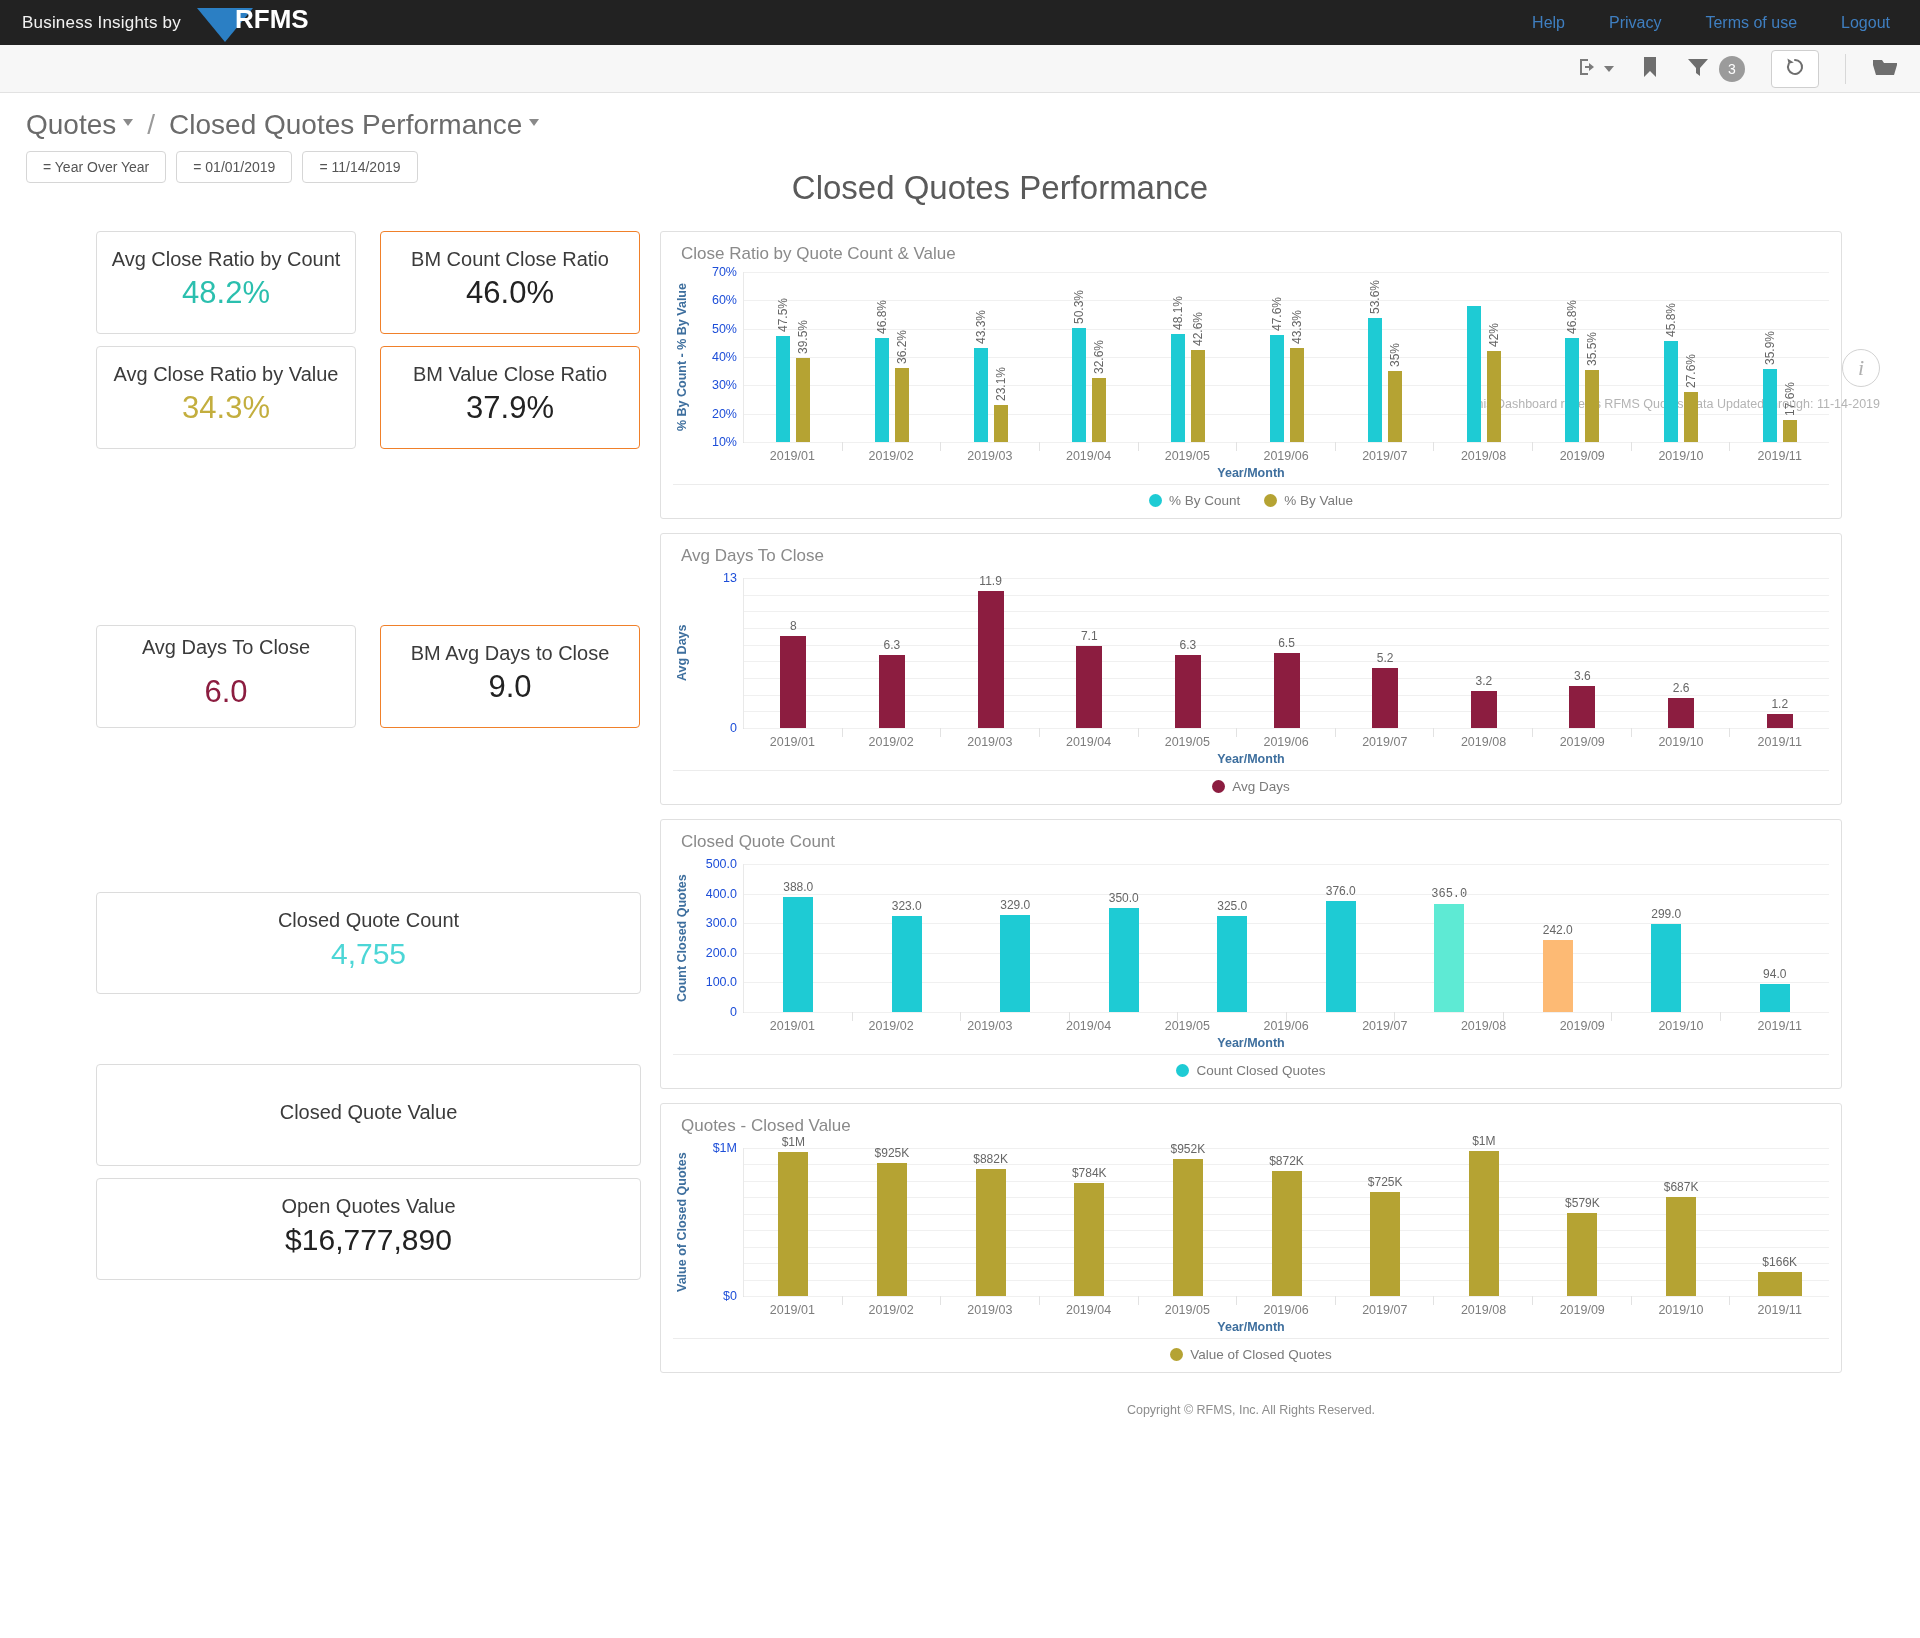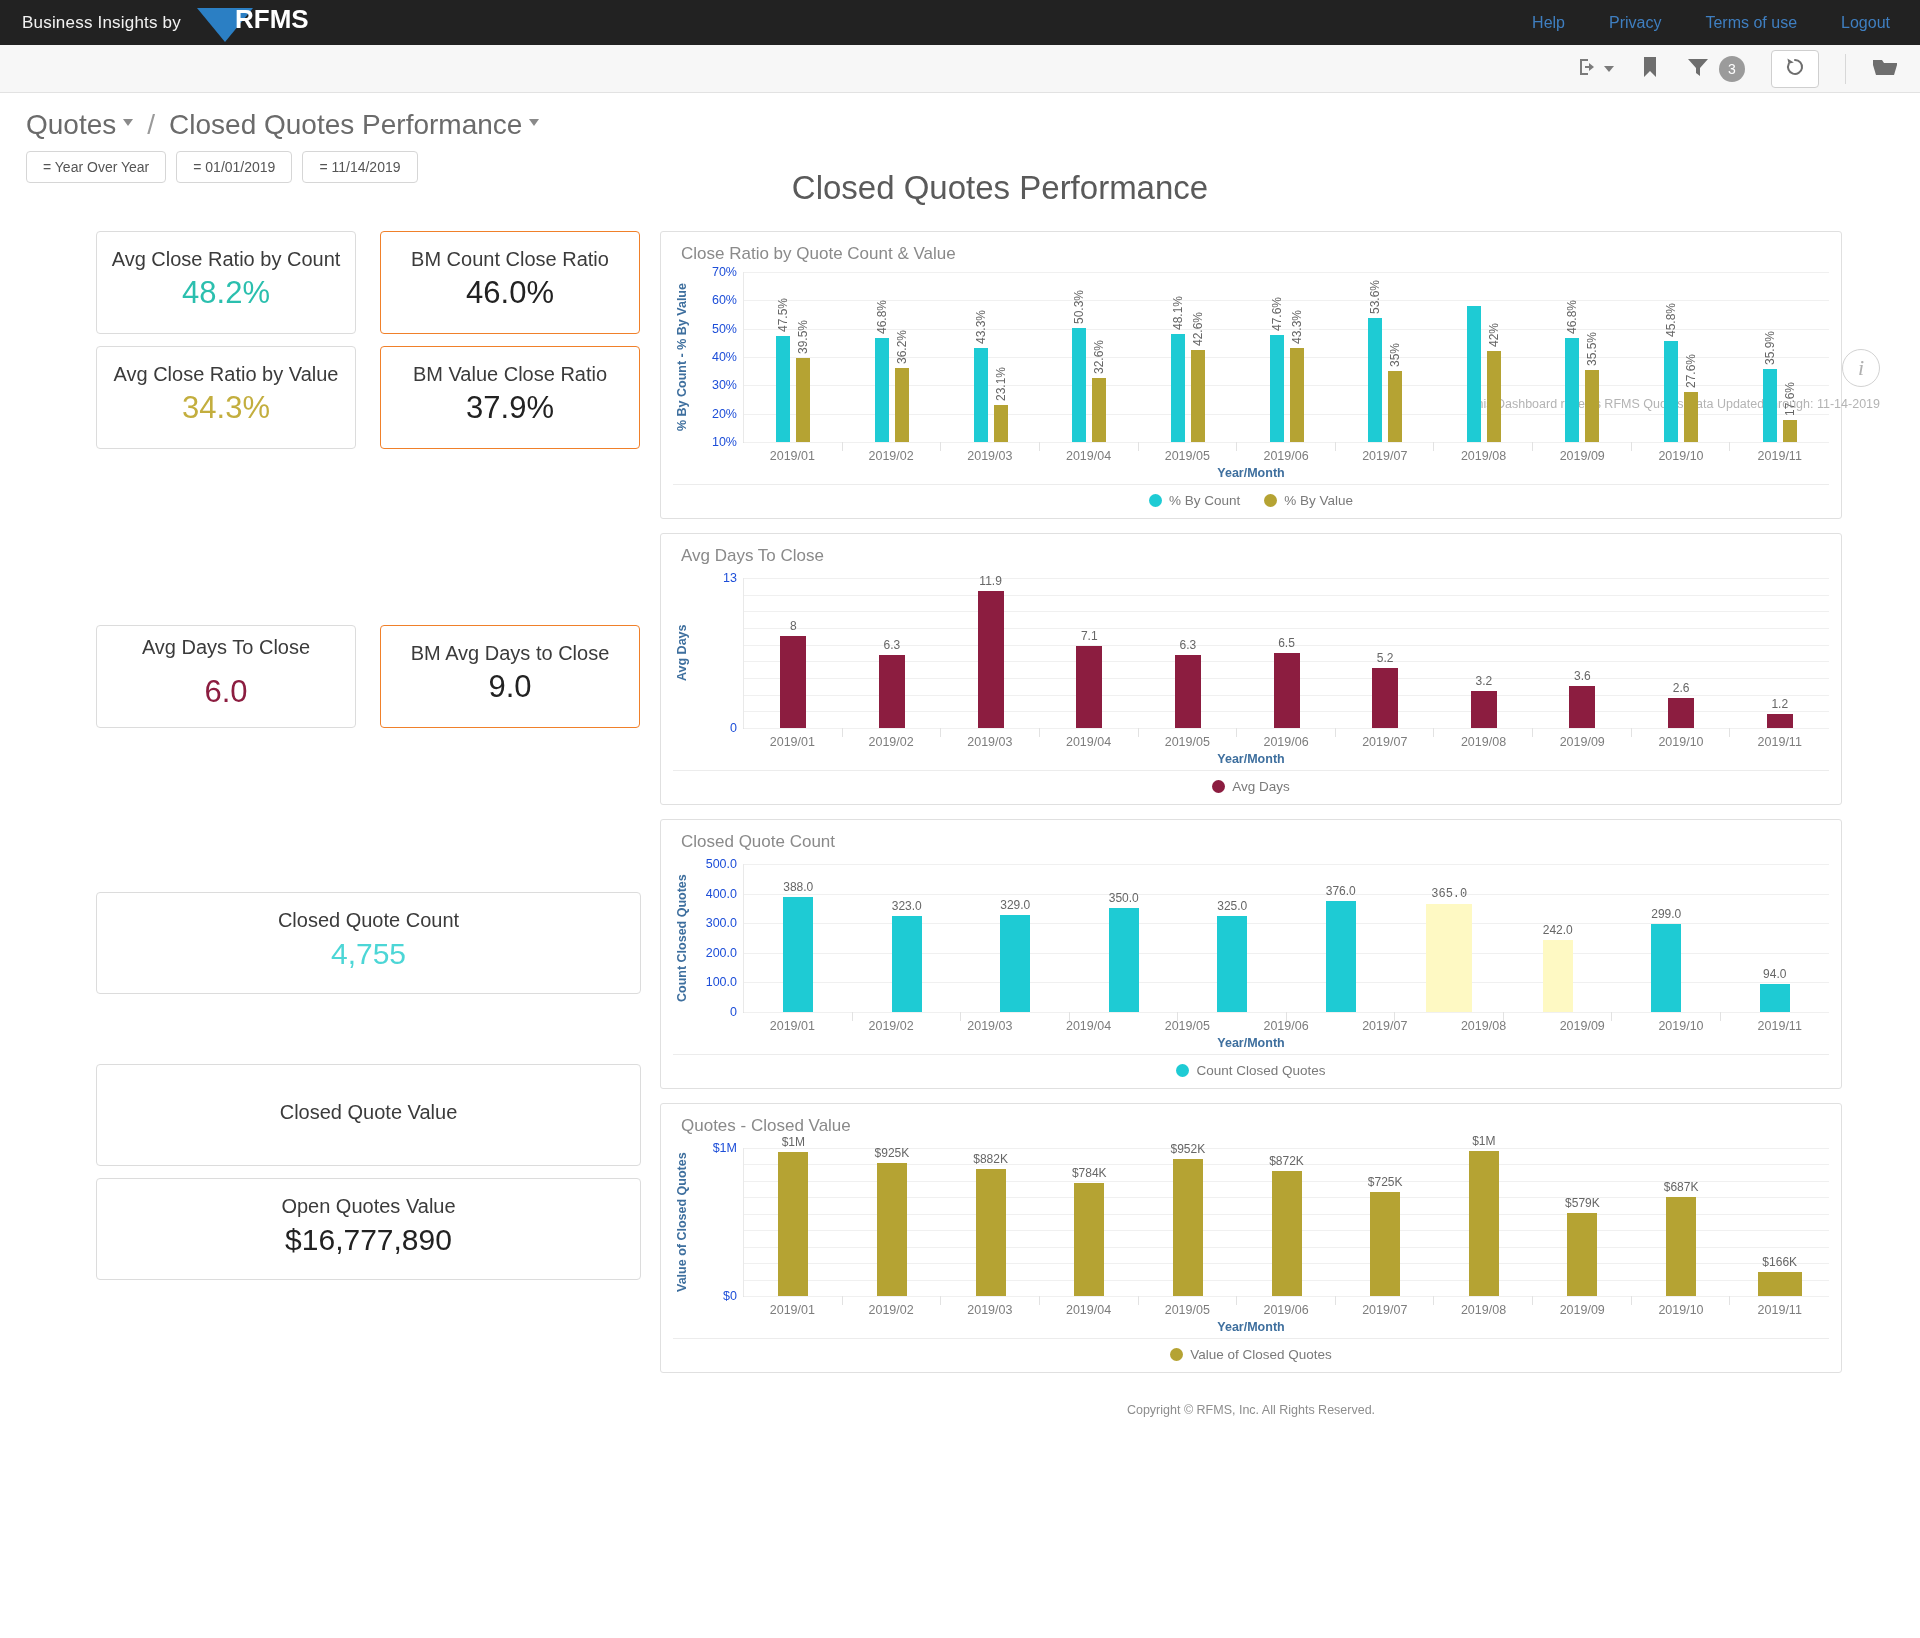--- a/index.html
+++ b/index.html
@@ -601,26 +601,26 @@
                   <div class="bar" style="width: 30px; background: rgb(30, 203, 212); height: 65%;">
                     <span class="vlab">325.0</span>
                   </div>
                 </div>
                 <div class="slot sep">
                   <div class="bar" style="width: 30px; background: rgb(30, 203, 212); height: 75.2%;">
                     <span class="vlab">376.0</span>
                   </div>
                 </div>
                 <div class="slot sep">
-                  <div class="bar" style="width: 46px; background: #fef9c3; height: 73%; font-family: Liberation Mono, monospace;">
+                  <div class="bar" style="width: 30px; background: #5eead4; height: 73%; font-family: Liberation Mono, monospace;">
                     <span class="vlab">365.0</span>
                   </div>
                 </div>
                 <div class="slot sep">
-                  <div class="bar" style="width: 30px; background: #fef9c3; height: 48.4%; padding-left: 12px;">
+                  <div class="bar" style="width: 30px; background: #fdba74; height: 48.4%; padding-left: 12px;">
                     <span class="vlab">242.0</span>
                   </div>
                 </div>
                 <div class="slot sep">
                   <div class="bar" style="width: 30px; background: rgb(30, 203, 212); height: 59.8%;">
                     <span class="vlab">299.0</span>
                   </div>
                 </div>
                 <div class="slot">
                   <div class="bar" style="width: 30px; background: rgb(30, 203, 212); height: 18.8%;">

